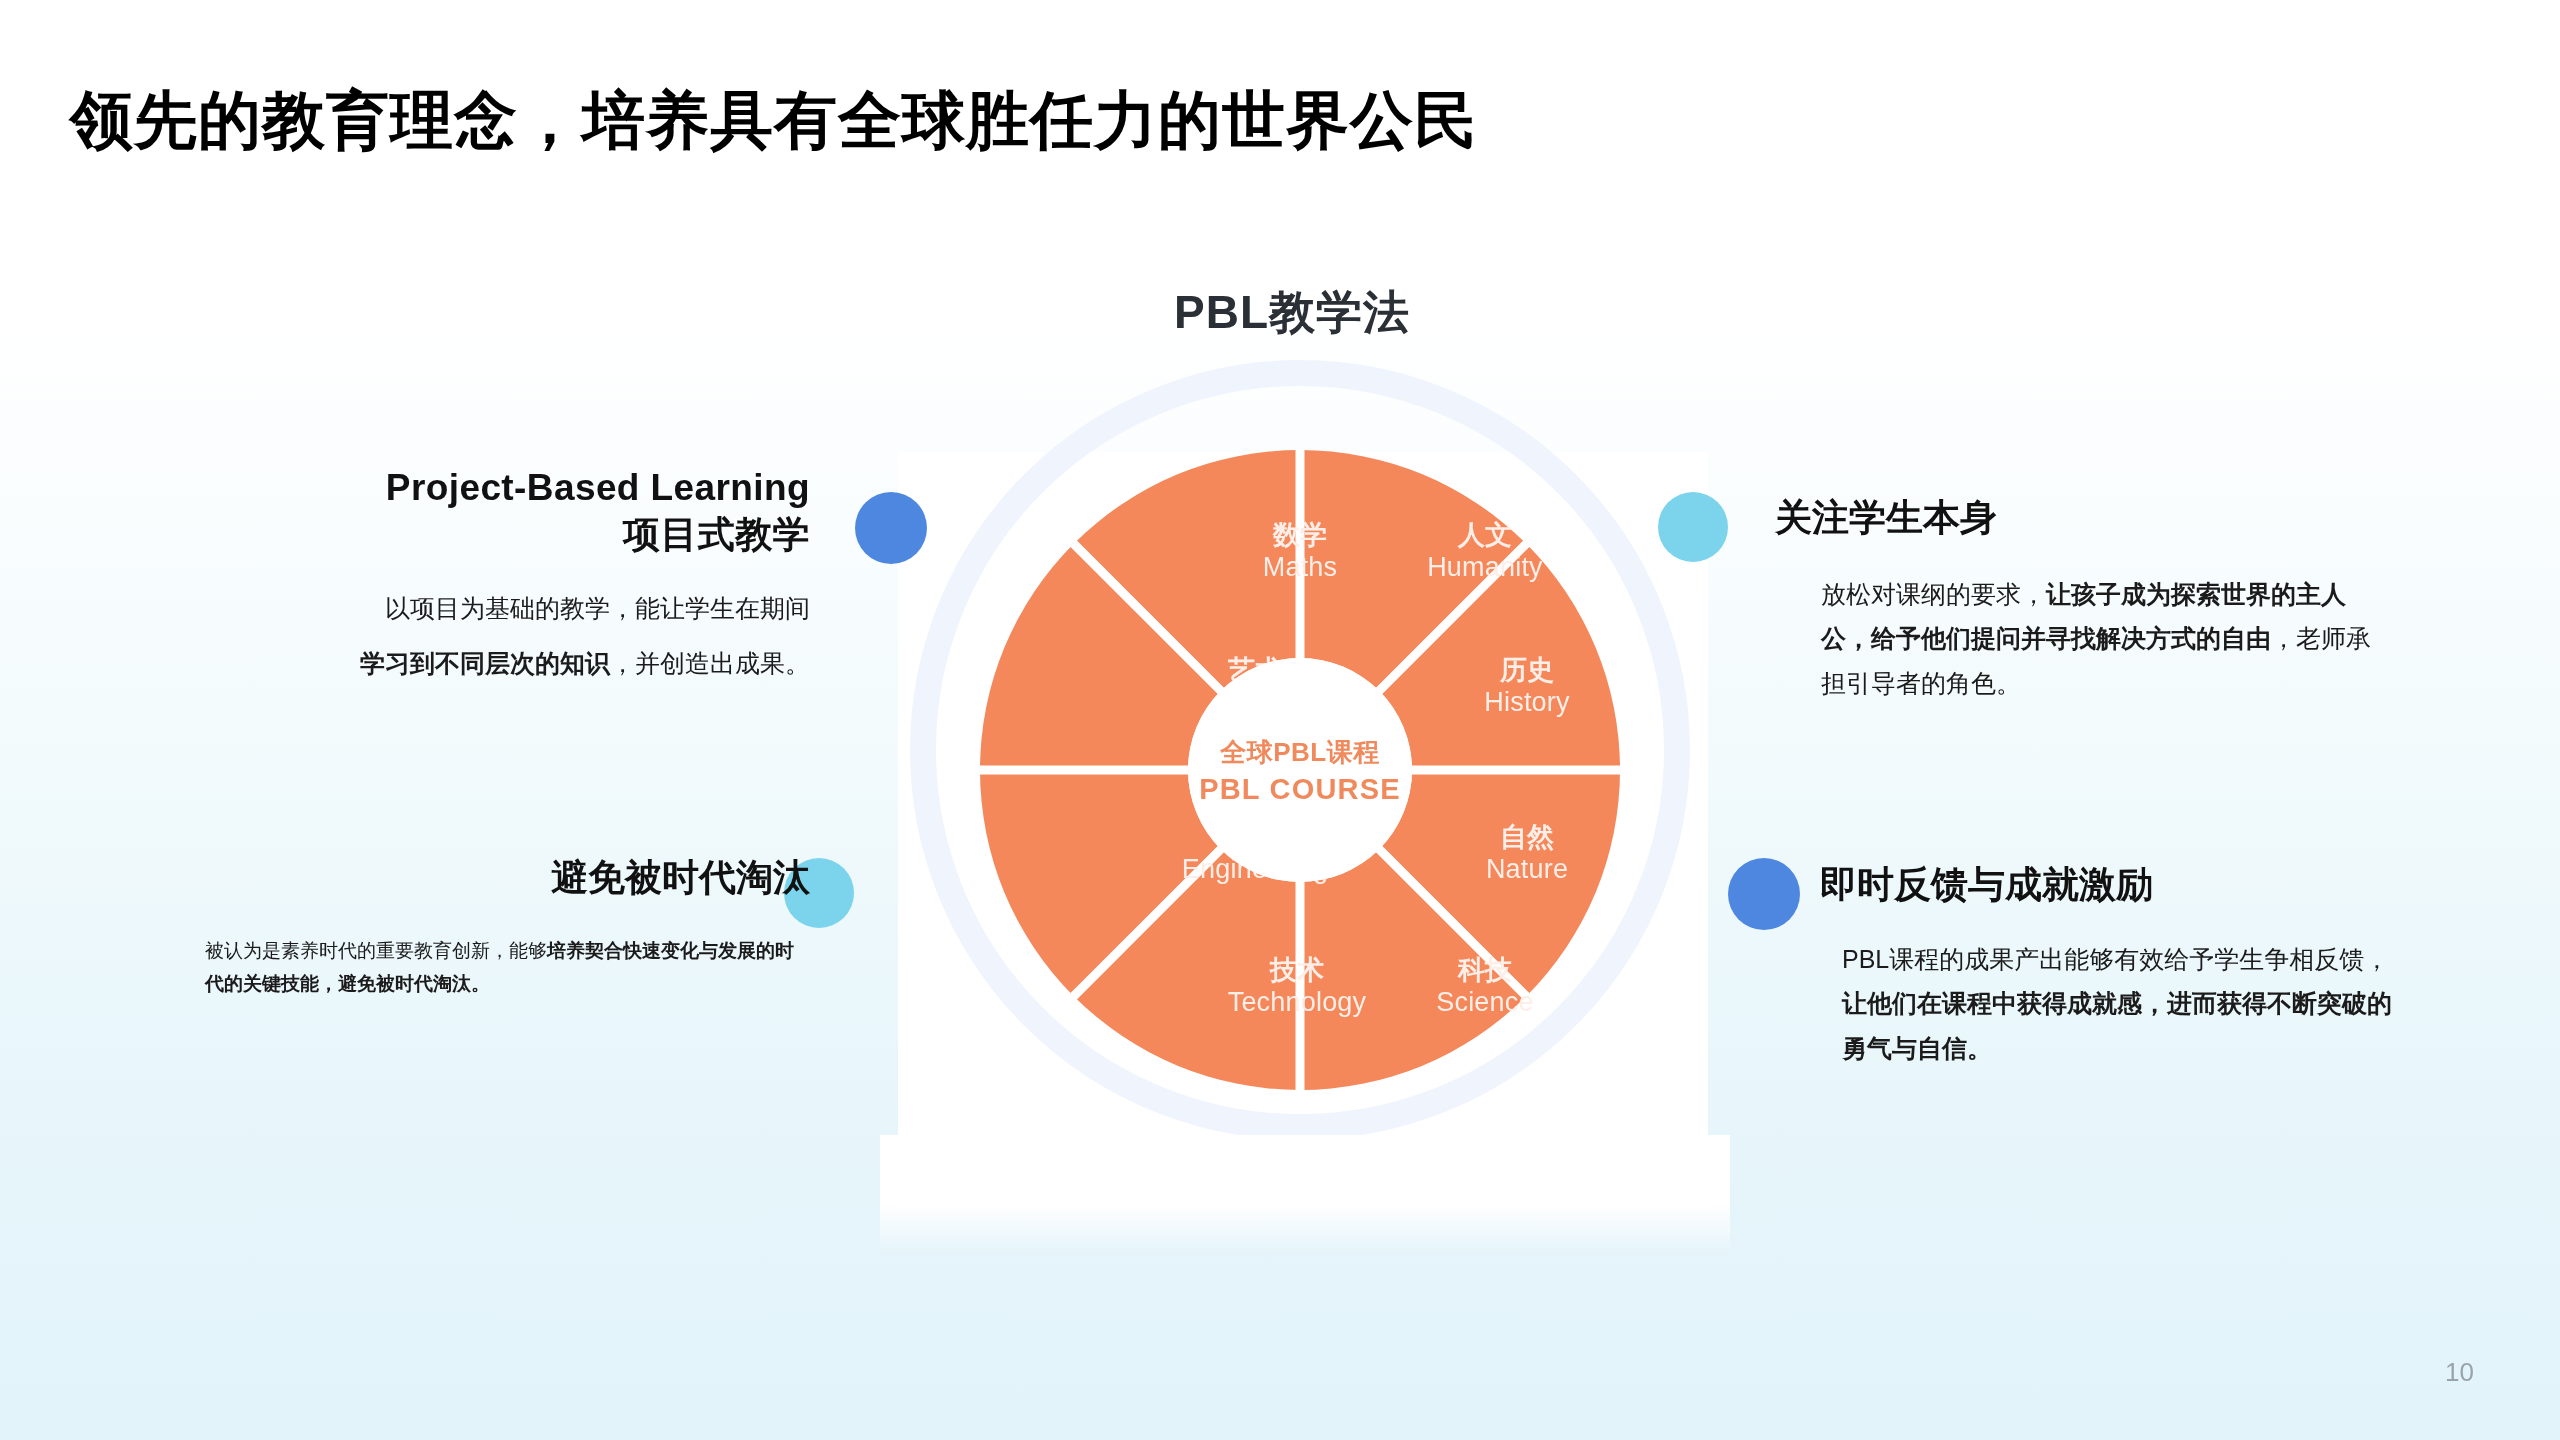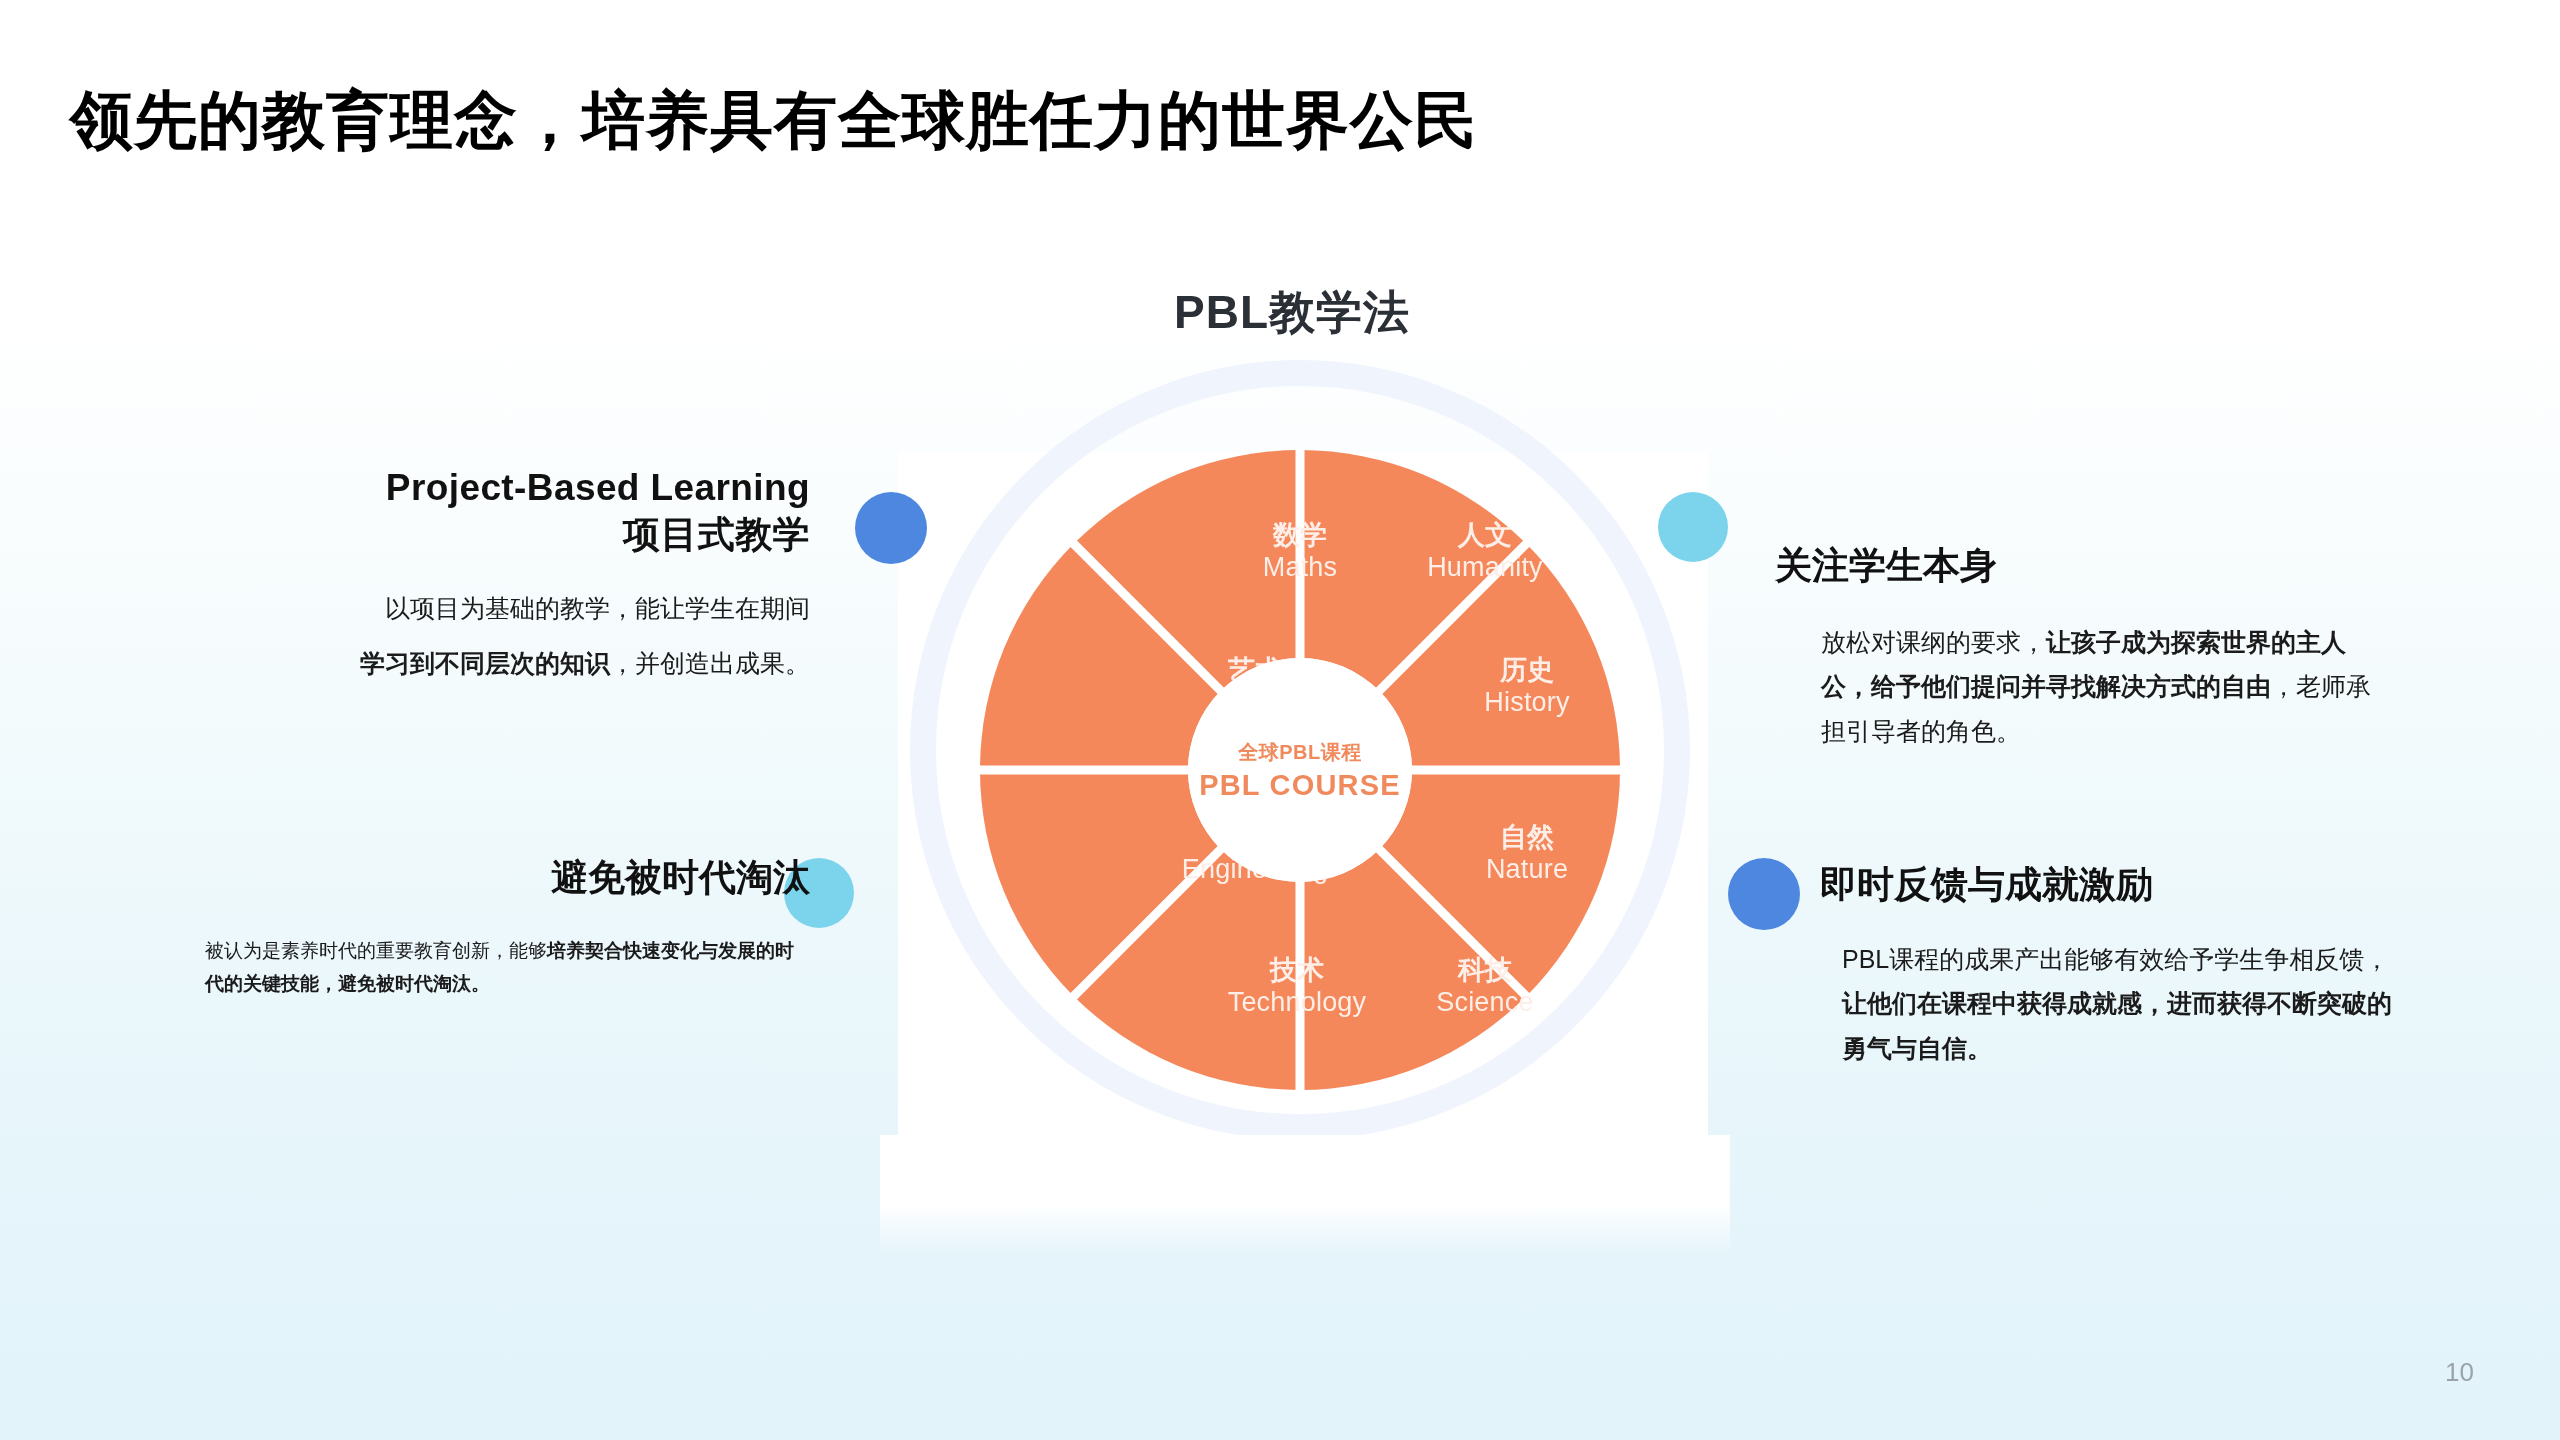--- a/index.html
+++ b/index.html
@@ -51,21 +51,21 @@
     color:#fdeee7; line-height:1.18; pointer-events:none;
   }
   .seg-label .cn{ display:block; font-size:27px; font-weight:700; }
   .seg-label .en{ display:block; font-size:27px; font-weight:500; letter-spacing:.2px; }
 
   #hub{
     position:absolute; left:208px; top:208px; width:224px; height:224px;
     border-radius:50%; background:#fff;
     display:flex; flex-direction:column; align-items:center; justify-content:center;
   }
-  #hub .hub-cn{ font-size:20px; font-weight:bold; color:#f08a5d; letter-spacing:.5px; }
+  #hub .hub-cn{ font-size:26px; font-weight:bold; color:#f08a5d; letter-spacing:.5px; }
   #hub .hub-en{ font-size:29px; font-weight:bold; color:#f08a5d; letter-spacing:1.2px; margin-top:3px; }
 
   
   .dot{ position:absolute; border-radius:50%; }
   #dot-tl{ left:855px; top:492px; width:72px; height:72px; background:#4d87e0; }
   #dot-tr{ left:1658px; top:492px; width:70px; height:70px; background:#7cd4ec; }
   #dot-bl{ left:784px; top:858px; width:70px; height:70px; background:#7cd4ec; }
   #dot-br{ left:1728px; top:858px; width:72px; height:72px; background:#4d87e0; }
 
   
@@ -76,21 +76,21 @@
   .blk-body b{ font-weight:bold; }
 
   #block-pbl{ left:210px; top:465px; width:600px; text-align:right; }
   #block-pbl .blk-head{ font-size:37px; line-height:1.26; letter-spacing:.4px; }
   #block-pbl .blk-body{ font-size:25px; line-height:1.62; margin-top:30px; }
 
   #block-dynamic{ left:205px; top:855px; width:605px; }
   #block-dynamic .blk-head{ font-size:37px; line-height:1.26; text-align:right; }
   #block-dynamic .blk-body{ font-size:19px; line-height:1.78; margin-top:32px; text-align:left; }
 
-  #block-focus{ left:1775px; top:495px; width:610px;margin-top:48px; }
+  #block-focus{ left:1775px; top:495px; width:610px; }
   #block-focus .blk-head{ font-size:37px; line-height:1.26; }
   #block-focus .blk-body{ font-size:25px; line-height:1.78; margin-top:30px; padding-left:46px; }
 
   #block-feedback{ left:1820px; top:862px; width:580px; }
   #block-feedback .blk-head{ font-size:37px; line-height:1.26; }
   #block-feedback .blk-body{ font-size:25px; line-height:1.78; margin-top:28px; padding-left:22px; }
 
   
   #page-number{
     position:absolute; right:86px; bottom:52px;

